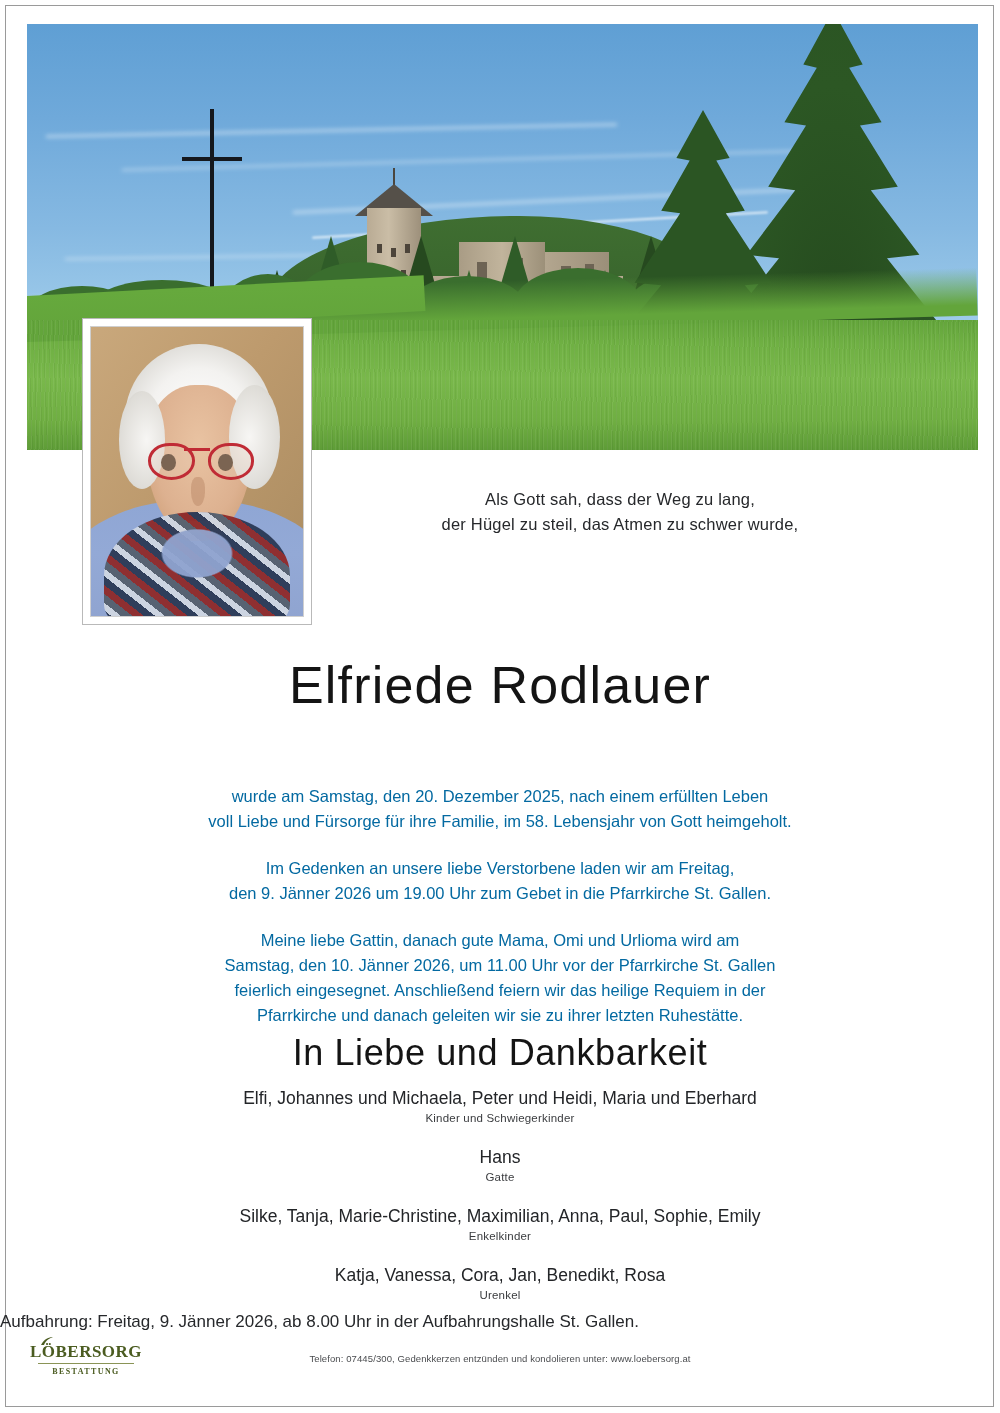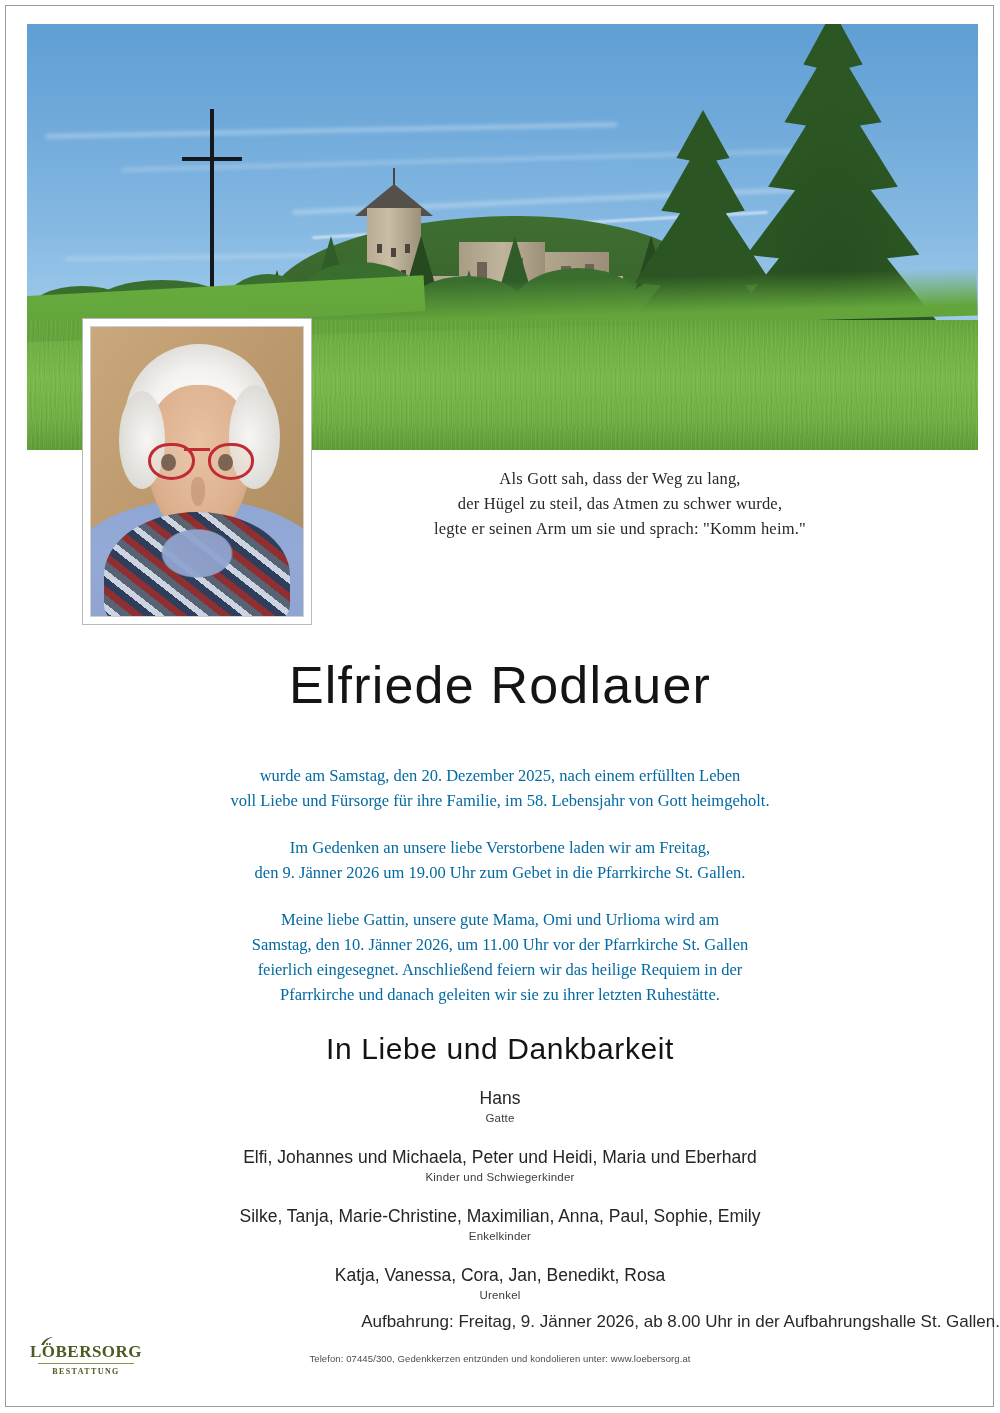--- a/index.html
+++ b/index.html
@@ -329,22 +329,23 @@
   
   .content {
     position: absolute;
     left: 0;
     top: 0;
     width: 1000px;
   }
   .tblock {
     text-align: center;
     color: #222222;
-    font-family: Liberation Serif, serif;
+    font-family: Liberation Sans, sans-serif;
     font-weight: 300;
+    margin-top: 21px;
   }
   .verse {
     position: absolute;
     left: 330px;
     top: 466px;
     width: 580px;
     font-size: 16.5px;
     line-height: 25px;
     letter-spacing: .2px;
     color: #26282b;
@@ -376,21 +377,21 @@
   }
   .bio p { margin: 0; }
   .bio p + p { margin-top: 22px; }
 
   .thanks {
     position: absolute;
     left: 0;
     top: 1032px;
     width: 1000px;
     text-align: center;
-    font-size: 30px;
+    font-size: 36px;
     letter-spacing: .6px;
     color: #141414;
   }
 
   .family {
     position: absolute;
     left: 0;
     top: 1086px;
     width: 1000px;
     text-align: center;
@@ -406,21 +407,21 @@
     line-height: 17px;
     color: #3a3c3f;
     letter-spacing: .2px;
   }
 
   .aufbahrung {
     position: absolute;
     left: 0;
     top: 1312px;
     width: 1000px;
-    text-align: right;
+    text-align: left;
     font-size: 17px;
     color: #26282b;
   }
 
   .footnote {
     position: absolute;
     left: 0;
     top: 1353px;
     width: 1000px;
     text-align: center;
@@ -561,56 +562,55 @@
       <div class="p-scarf"></div>
     </div>
   </div>
 
   <div class="content">
 
     <div class="verse tblock">
       <p>
         <span>Als Gott sah, dass der Weg zu lang,</span><br>
         <span>der Hügel zu steil, das Atmen zu schwer wurde,</span><br>
-        <span>legte er seinen Arm um sie und sprach: "Komm heim."</span>
       </p>
       <p>
         <br>
       </p>
     </div>
 
     <div class="deceased-name">Elfriede Rodlauer</div>
 
     <div class="bio tblock">
       <p>
         <span>wurde am Samstag, den 20. Dezember 2025, nach einem erfüllten Leben</span><br>
         <span>voll Liebe und Fürsorge für ihre Familie, im 58. Lebensjahr von Gott heimgeholt.</span>
       </p>
       <p>
         <span>Im Gedenken an unsere liebe Verstorbene laden wir am Freitag,</span><br>
         <span>den 9. Jänner 2026 um 19.00 Uhr zum Gebet in die Pfarrkirche St. Gallen.</span>
       </p>
       <p>
-        <span>Meine liebe Gattin, unsere gute Mama, Omi und Urlioma wird am</span><br>
+        <span>Meine liebe Gattin, danach gute Mama, Omi und Urlioma wird am</span><br>
         <span>Samstag, den 10. Jänner 2026, um 11.00 Uhr vor der Pfarrkirche St. Gallen</span><br>
         <span>feierlich eingesegnet. Anschließend feiern wir das heilige Requiem in der</span><br>
         <span>Pfarrkirche und danach geleiten wir sie zu ihrer letzten Ruhestätte.</span>
       </p>
     </div>
 
     <div class="thanks">In Liebe und Dankbarkeit</div>
 
     <div class="family">
       <div class="fam-group">
+        <div class="fam-names">Elfi, Johannes und Michaela, Peter und Heidi, Maria und Eberhard</div>
+        <div class="fam-rel">Kinder und Schwiegerkinder</div>
+      </div>
+      <div class="fam-group">
         <div class="fam-names">Hans</div>
         <div class="fam-rel">Gatte</div>
-      </div>
-      <div class="fam-group">
-        <div class="fam-names">Elfi, Johannes und Michaela, Peter und Heidi, Maria und Eberhard</div>
-        <div class="fam-rel">Kinder und Schwiegerkinder</div>
       </div>
       <div class="fam-group">
         <div class="fam-names">Silke, Tanja, Marie-Christine, Maximilian, Anna, Paul, Sophie, Emily</div>
         <div class="fam-rel">Enkelkinder</div>
       </div>
       <div class="fam-group">
         <div class="fam-names">Katja, Vanessa, Cora, Jan, Benedikt, Rosa</div>
         <div class="fam-rel">Urenkel</div>
       </div>
     </div>

